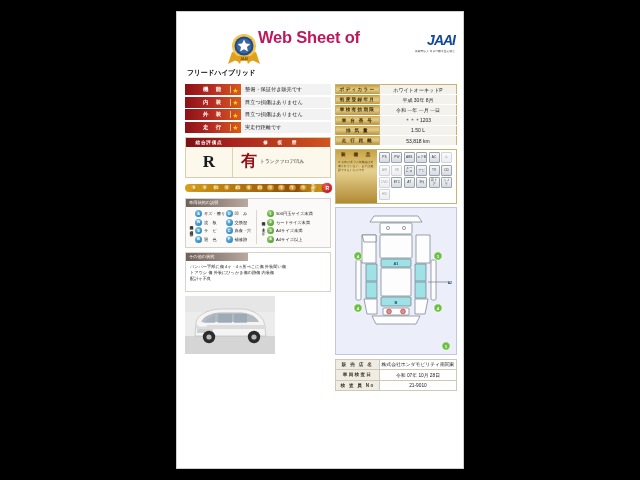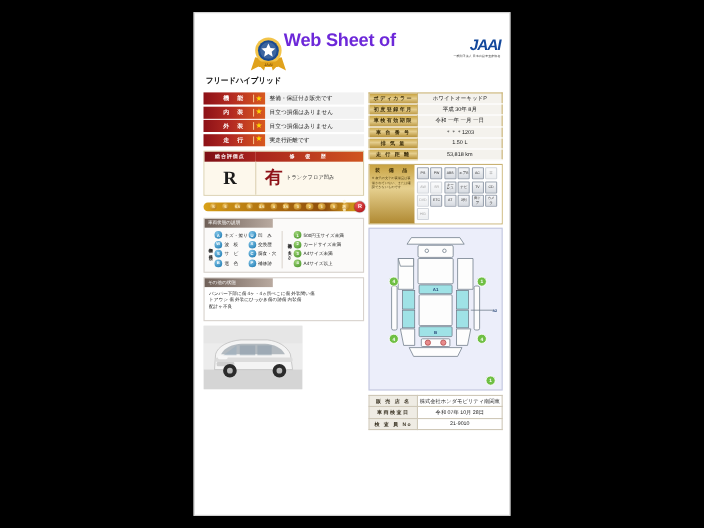--- a/index.html
+++ b/index.html
@@ -22,21 +22,21 @@
     box-sizing:border-box;
   }
 
   
   .hdr{position:relative;height:50px;}
   .medal{
     position:absolute;left:42px;top:4px;width:34px;height:34px;
   }
   .title{
     position:absolute;left:73px;top:1px;
-    font-size:16.5px;font-weight:bold;color:#6d28d9;
+    font-size:16.5px;font-weight:bold;color:#be185d;
     line-height:17px;letter-spacing:-0.2px;
   }
   .title .l2{padding-left:30px;}
   .jaai{
     position:absolute;right:2px;top:4px;text-align:right;
   }
   .jaai .mark{
     font-size:14px;font-weight:bold;color:#12479b;letter-spacing:-1px;
     font-style:italic;
   }

